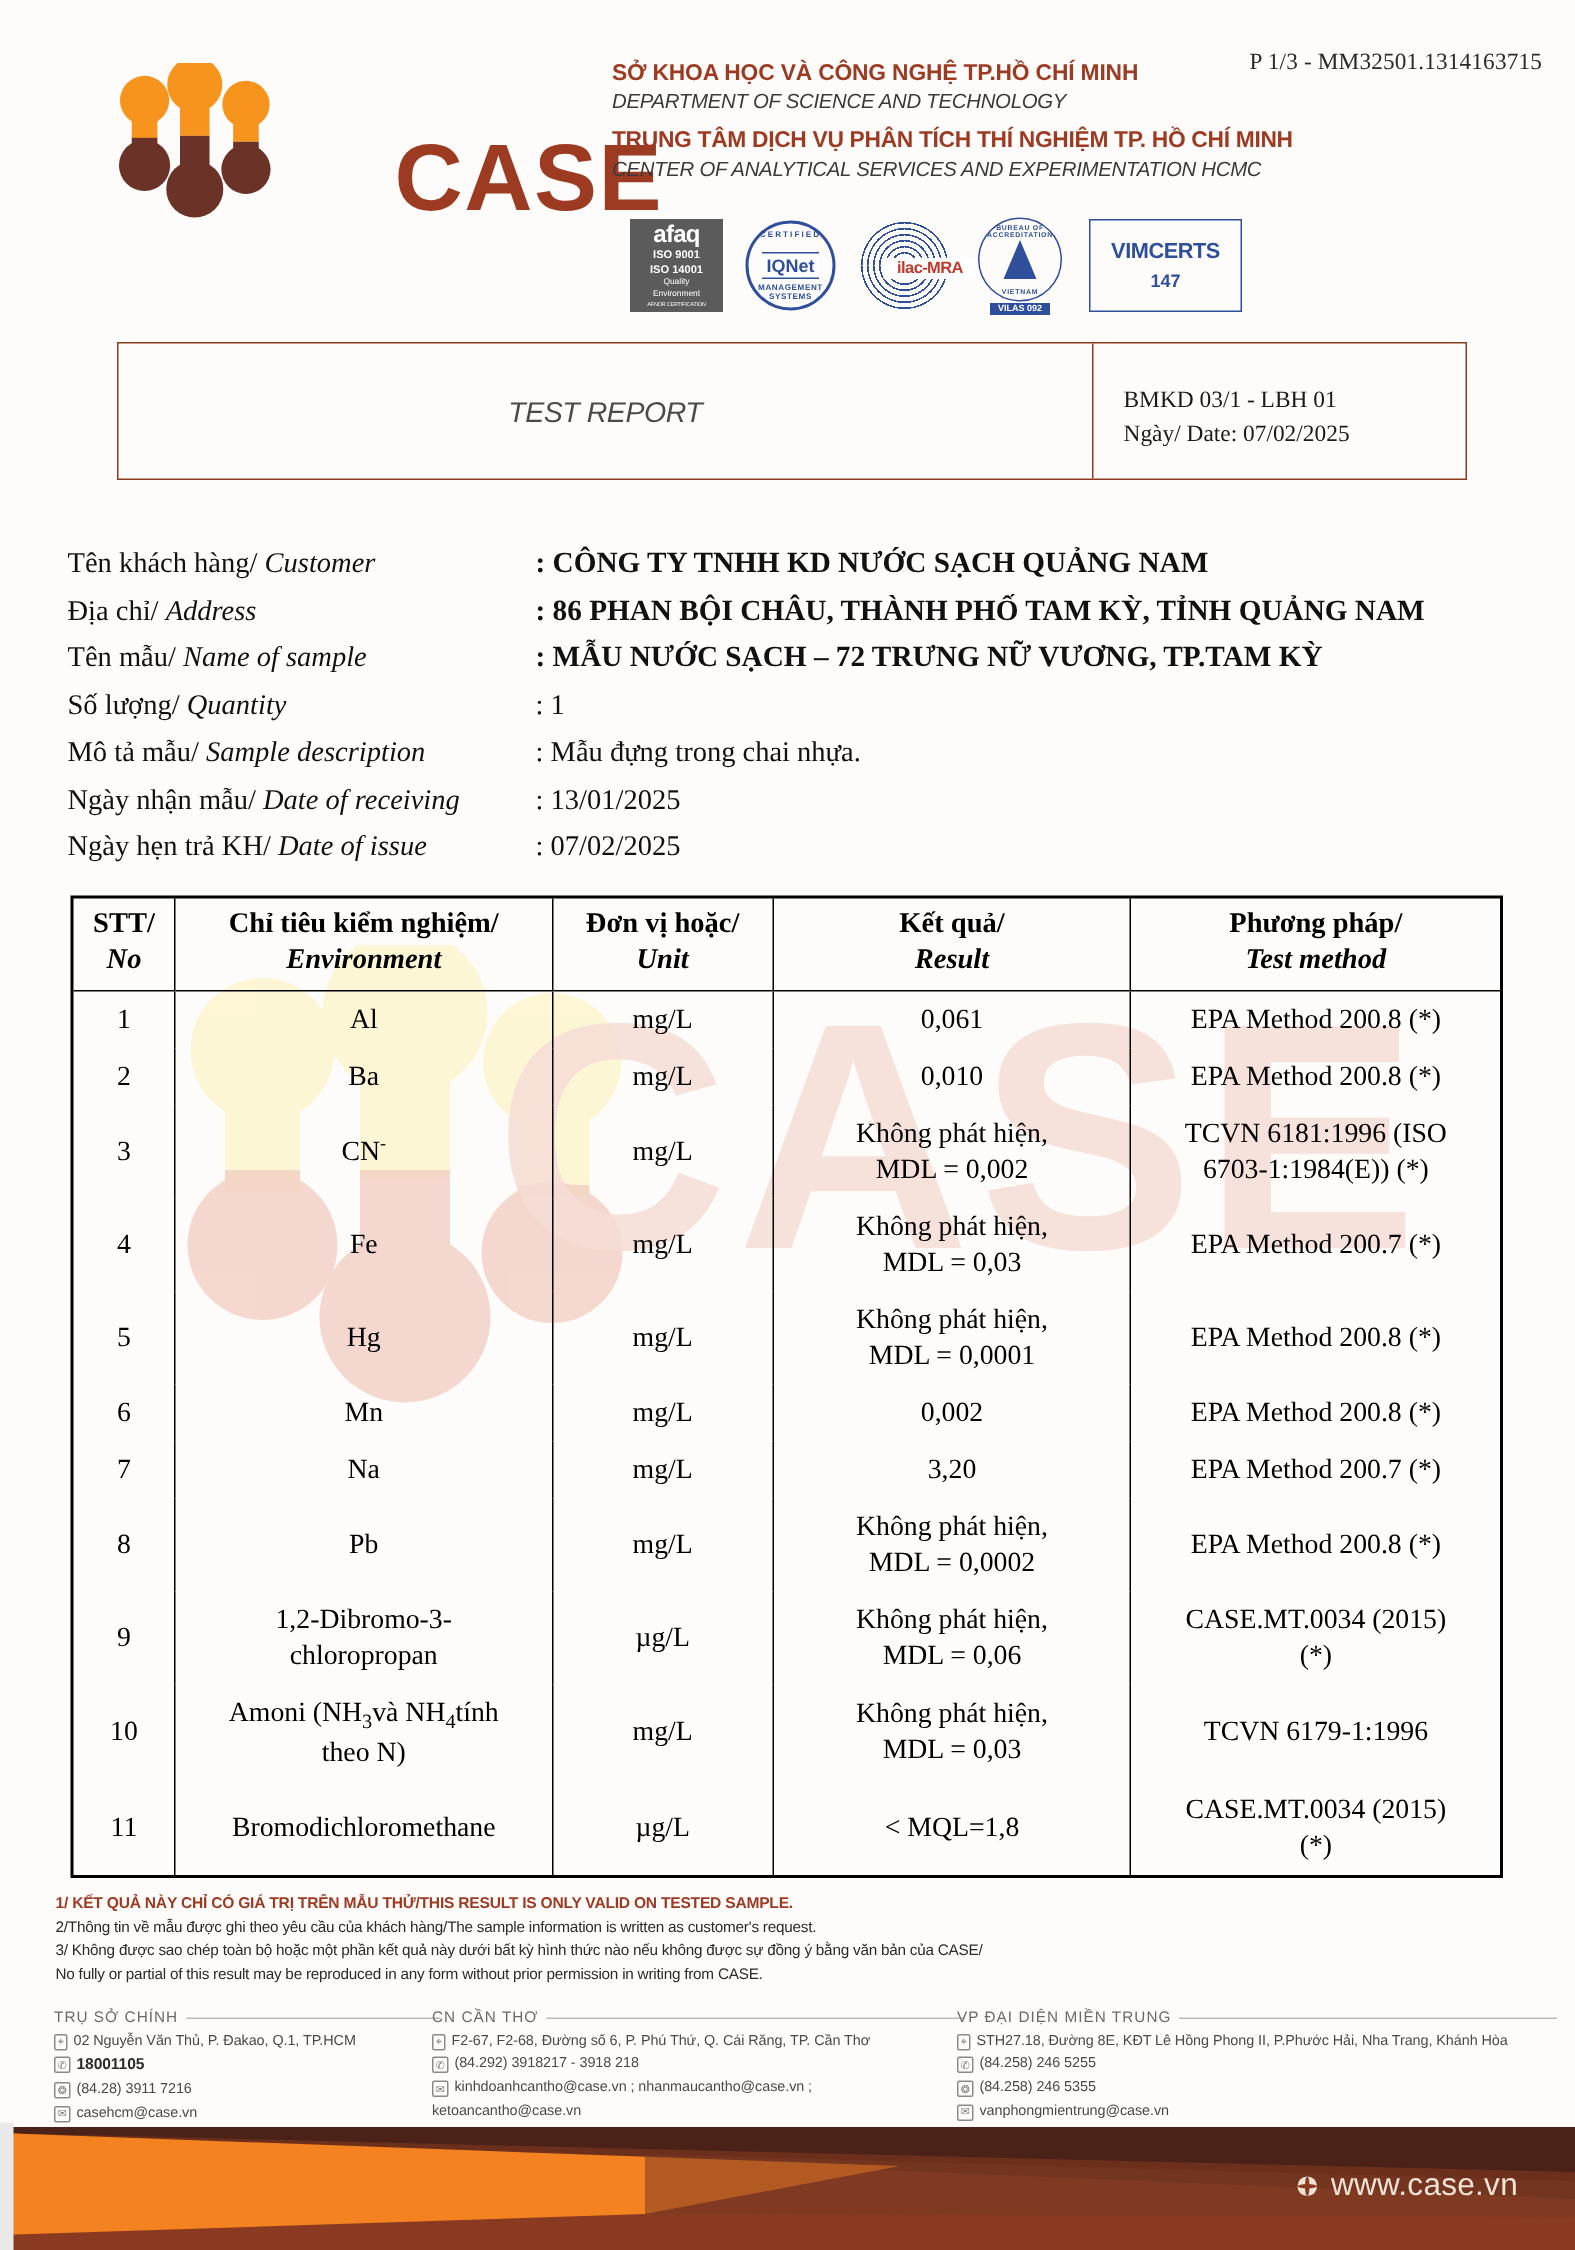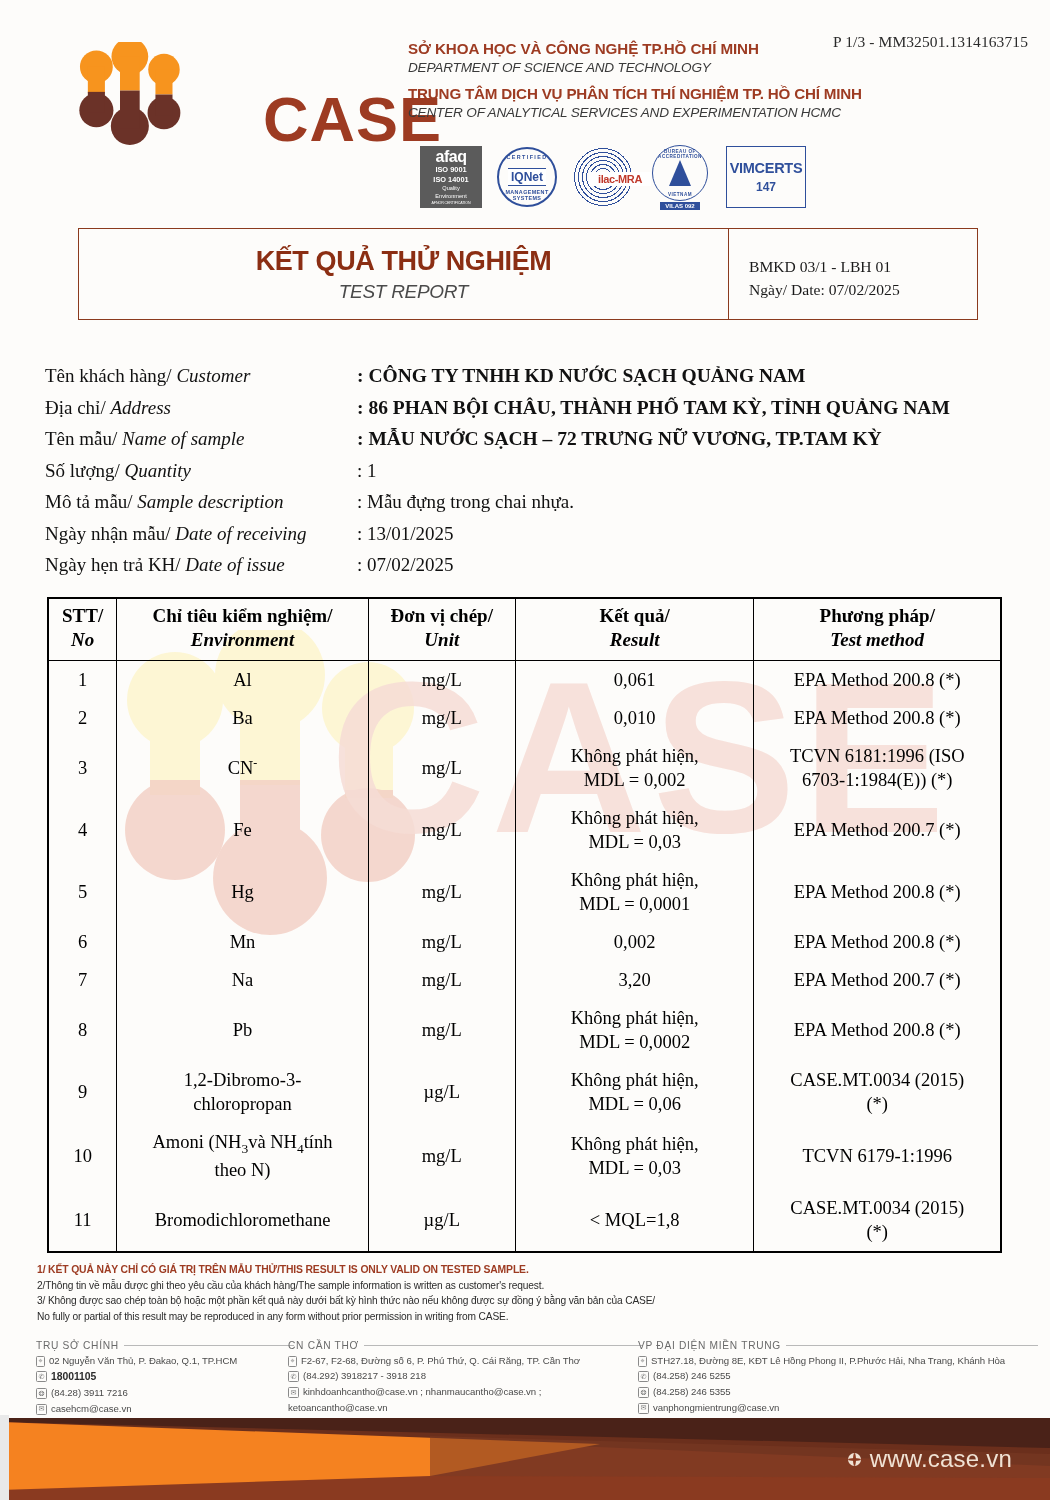--- a/index.html
+++ b/index.html
@@ -112,21 +112,21 @@
     font-size: 4.6px; font-weight: bold; color: #2f4f9b;
     font-family: "Liberation Sans", sans-serif; letter-spacing: .5px;
   }
   .b-boa .ctop { top: 3px; } .b-boa .cbot { bottom: 3px; }
   .b-boa .vilas {
     margin-top: 1px; border: 1px solid #2f4f9b; background: #2f4f9b; color: #fff;
     font-size: 6px; font-weight: bold; padding: 0 4px;
     font-family: "Liberation Sans", sans-serif;
   }
   .b-vim {
-    width: 80px; height: 62px; border: 1.8px solid #2f4f9b; color: #2f4f9b;
+    width: 102px; height: 62px; border: 1.8px solid #2f4f9b; color: #2f4f9b;
     flex-direction: column; font-family: "Liberation Sans", sans-serif;
   }
   .b-vim .t1 { font-size: 14.5px; font-weight: bold; letter-spacing: -.3px; }
   .b-vim .t2 { font-size: 12px; font-weight: bold; margin-top: 4px; }
 
   
   .titlebox {
     position: absolute; left: 78px; top: 228px; width: 900px; height: 92px;
     border: 1.6px solid #8b3a1d; display: flex; z-index: 2; background: transparent;
   }
@@ -215,21 +215,21 @@
   }
 
   
   .bottombar {
     position: absolute; left: 0; bottom: 0; width: 1050px; height: 82px;
     overflow: hidden; z-index: 3;
   }
   .bottombar svg { display: block; }
   .weburl {
     position: absolute; right: 38px; top: 27px; color: #f0e2d4;
-    font-family: "Liberation Sans", sans-serif; font-size: 24px;
+    font-family: "Liberation Sans", sans-serif; font-size: 21px;
     display: flex; align-items: center; gap: 9px; letter-spacing: .2px;
   }
   .globe {
     width: 13px; height: 13px; border-radius: 50%; background: #f0e2d4;
     position: relative; display: inline-block;
   }
   .globe:before {
     content:''; position:absolute; left:5px; top:0; width:3px; height:13px;
     background:#8a3a20; border-radius:50%;
   }
@@ -332,21 +332,20 @@
 
       <div class="badge b-vim">
         <div class="t1">VIMCERTS</div>
         <div class="t2">147</div>
       </div>
     </div>
   </div>
 
   <div class="titlebox">
     <div class="tb-mid">
-      <div class="big">KẾT QUẢ THỬ NGHIỆM</div>
       <div class="sub">TEST REPORT</div>
     </div>
     <div class="tb-right">
       <div>BMKD 03/1 - LBH 01</div>
       <div>Ngày/ Date: 07/02/2025</div>
     </div>
   </div>
 
   <div class="info">
       <div class="irow">
@@ -385,21 +384,21 @@
           <tr>
             <th class="c-no">
               <div class="vi">STT/</div>
               <div class="en">No</div>
             </th>
             <th class="c-param">
               <div class="vi">Chỉ tiêu kiểm nghiệm/</div>
               <div class="en">Environment</div>
             </th>
             <th class="c-unit">
-              <div class="vi">Đơn vị chép/</div>
+              <div class="vi">Đơn vị hoặc/</div>
               <div class="en">Unit</div>
             </th>
             <th class="c-result">
               <div class="vi">Kết quả/</div>
               <div class="en">Result</div>
             </th>
             <th class="c-method">
               <div class="vi">Phương pháp/</div>
               <div class="en">Test method</div>
             </th>

